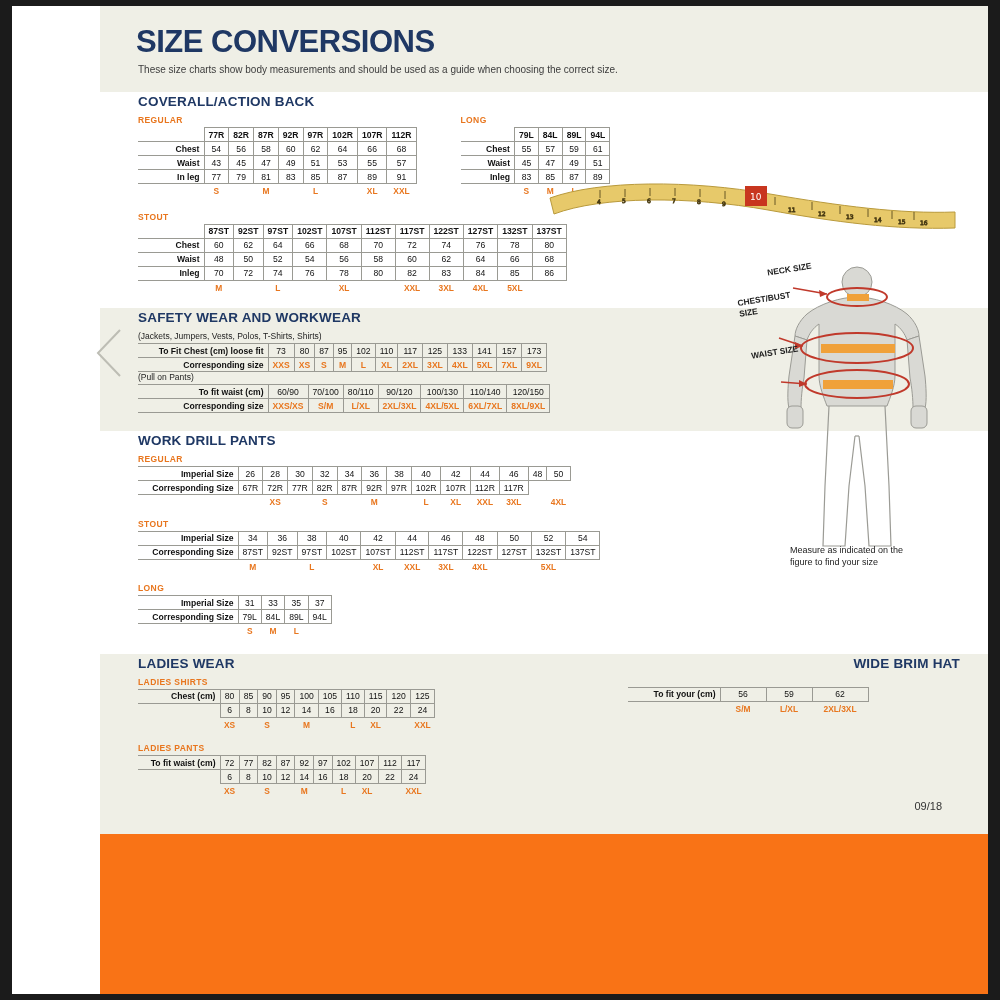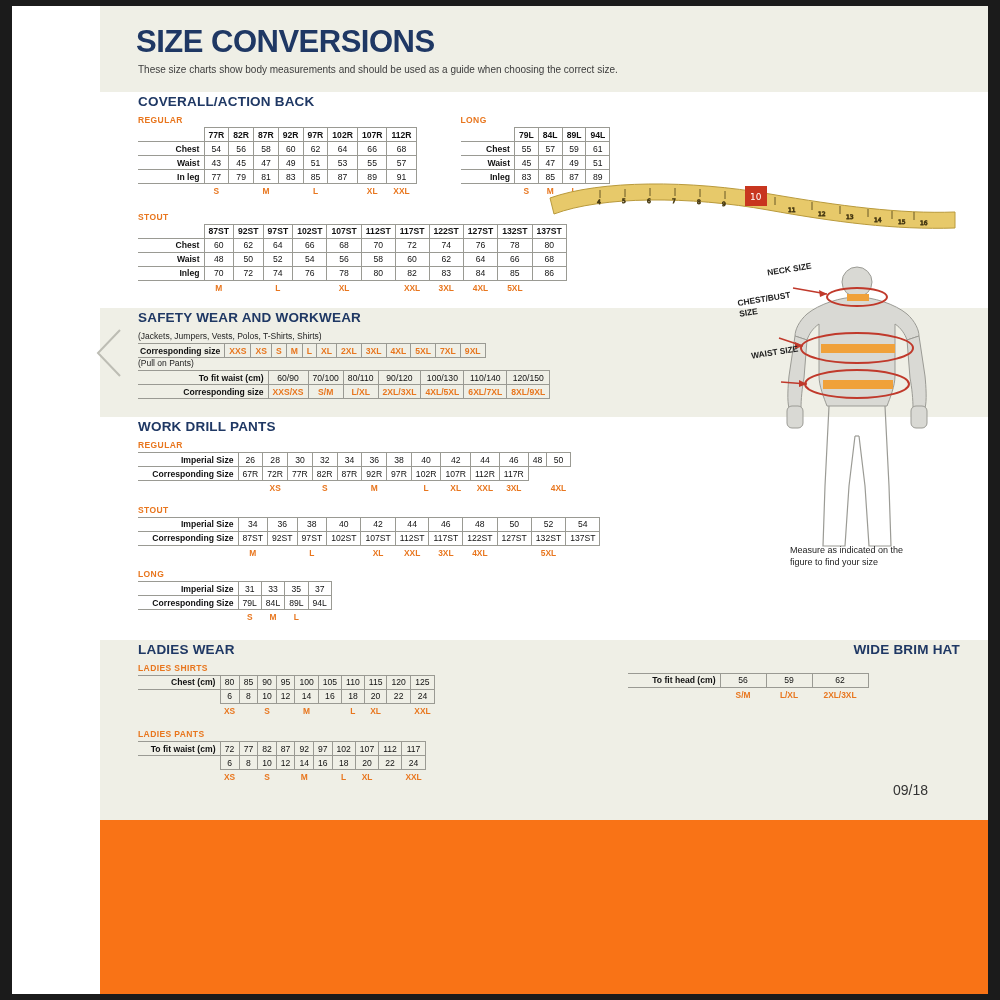--- a/index.html
+++ b/index.html
@@ -80,22 +80,22 @@
   .figcap {
     position:absolute; right:78px; top:538px; width:120px;
     font-size:9px; color:#222; line-height:1.35;
   }
   .annot { position:absolute; font-size:8.4px; font-weight:bold; color:#222; }
 
   
   #leftarrow { position:absolute; left:76px; top:470px; }
 
   .footer-date {
-    position:absolute; right:60px; bottom:22px;
-    font-size:14px; color:#333;
+    position:absolute; right:46px; bottom:22px;
+    font-size:11px; color:#333;
   }
 </style>
 </head>
 <body>
 
 <div id="page">
 
   <div id="leftbar"></div>
 
   <div id="contentwrap">
@@ -329,20 +329,35 @@
       </div>
     </div>
 
     <div class="band-cream" style="position:relative; padding-bottom:18px;">
 
       <div class="section-title">SAFETY WEAR AND WORKWEAR</div>
       <div style="padding-left:38px;">
         <div class="note">(Jackets, Jumpers, Vests, Polos, T-Shirts, Shirts)</div>
         <table class="sz">
           <tbody>
+              <tr>
+            <td class="lbl" style="width:130px;">To Fit Chest (cm) loose fit</td>
+            <td>73</td>
+            <td>80</td>
+            <td>87</td>
+            <td>95</td>
+            <td>102</td>
+            <td>110</td>
+            <td>117</td>
+            <td>125</td>
+            <td>133</td>
+            <td>141</td>
+            <td>157</td>
+            <td>173</td>
+          </tr>
           <tr>
             <td class="lbl">Corresponding size</td>
             <td class="corr">XXS</td>
             <td class="corr">XS</td>
             <td class="corr">S</td>
             <td class="corr">M</td>
             <td class="corr">L</td>
             <td class="corr">XL</td>
             <td class="corr">2XL</td>
             <td class="corr">3XL</td>
@@ -627,21 +642,21 @@
               </table>
           </div>
         </div>
 
         <div style="width:340px;">
           <div class="section-title right" style="padding-left:8px;text-align:right;">WIDE BRIM HAT</div>
           <div style="padding-left:8px; margin-top:10px;">
             <table class="sz">
               <tbody>
                   <tr>
-                <td class="lbl" style="width:92px;">To fit head (cm)</td>
+                <td class="lbl" style="width:92px;">To fit your (cm)</td>
                 <td style="width:46px;">56</td>
                 <td style="width:46px;">59</td>
                 <td style="width:56px;">62</td>
               </tr>
               <tr class="noborder">
                 <td class="blank"></td>
                 <td class="sizecode">S/M</td>
                 <td class="sizecode">L/XL</td>
                 <td class="sizecode">2XL/3XL</td>
               </tr>

